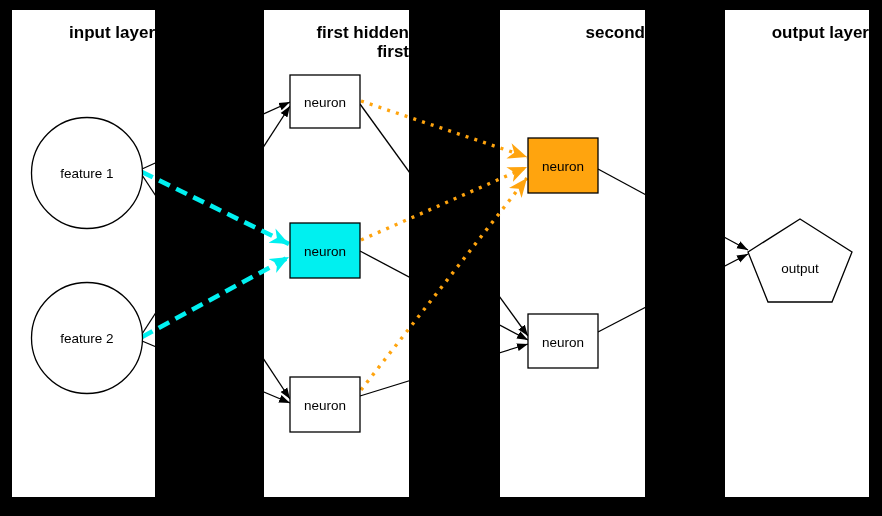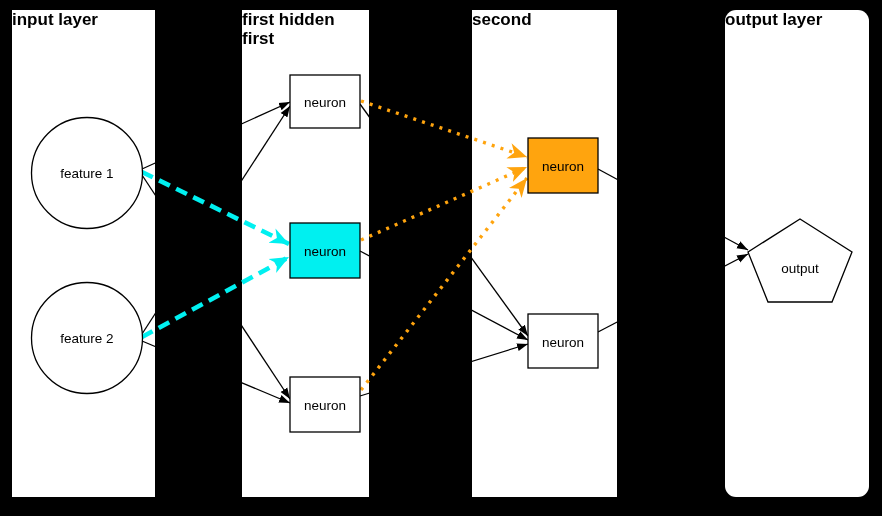--- a/index.html
+++ b/index.html
@@ -11,21 +11,22 @@
     font-family: "Liberation Sans", sans-serif;
     overflow: hidden;
   }
   .panel {
     position: absolute;
     top: 10px;
     height: 487px;
     background: #ffffff;
   }
   .panel-title {
-    text-align: left;
+    padding-top: 13px;
+    text-align: right;
     font-weight: bold;
     font-size: 17px;
     line-height: 19px;
     color: #000;
   }
   svg.overlay { position: absolute; left: 0; top: 0; display: block; }
   .edge-black { stroke-width: 1.3; fill: none; }
   .edge-cyan  { stroke-width: 4.6; stroke-dasharray: 12 7; fill: none; }
   .edge-orange{ stroke-width: 3.4; stroke-dasharray: 3 6.2; fill: none; }
   .node-shape { stroke: #000000; stroke-width: 1.3; }
@@ -40,32 +41,32 @@
 <body>
 
 <div class="stage">
 
   <div class="panel" style="left:12px;  width:143px;">
     <div class="panel-title">
       <div>input layer</div>
       <div></div>
     </div>
   </div>
-  <div class="panel" style="left:242px; width:127px;">
+  <div class="panel" style="left:264px; width:145px;">
     <div class="panel-title">
       <div>first hidden</div>
       <div>first</div>
     </div>
   </div>
-  <div class="panel" style="left:472px; width:145px;">
+  <div class="panel" style="left:500px; width:145px;">
     <div class="panel-title">
       <div>second</div>
     </div>
   </div>
-  <div class="panel" style="left:725px; width:144px;border-radius:11px;">
+  <div class="panel" style="left:725px; width:144px;">
     <div class="panel-title">
       <div>output layer</div>
       <div></div>
     </div>
   </div>
 
   <svg class="overlay" width="882" height="516" viewBox="0 0 882 516">
     <defs>
       <marker id="mk-black" markerUnits="userSpaceOnUse" markerWidth="12" markerHeight="10" refX="11" refY="5" orient="auto">
         <path d="M0,1 L11,5 L0,9 Z" fill="#000000"></path>

